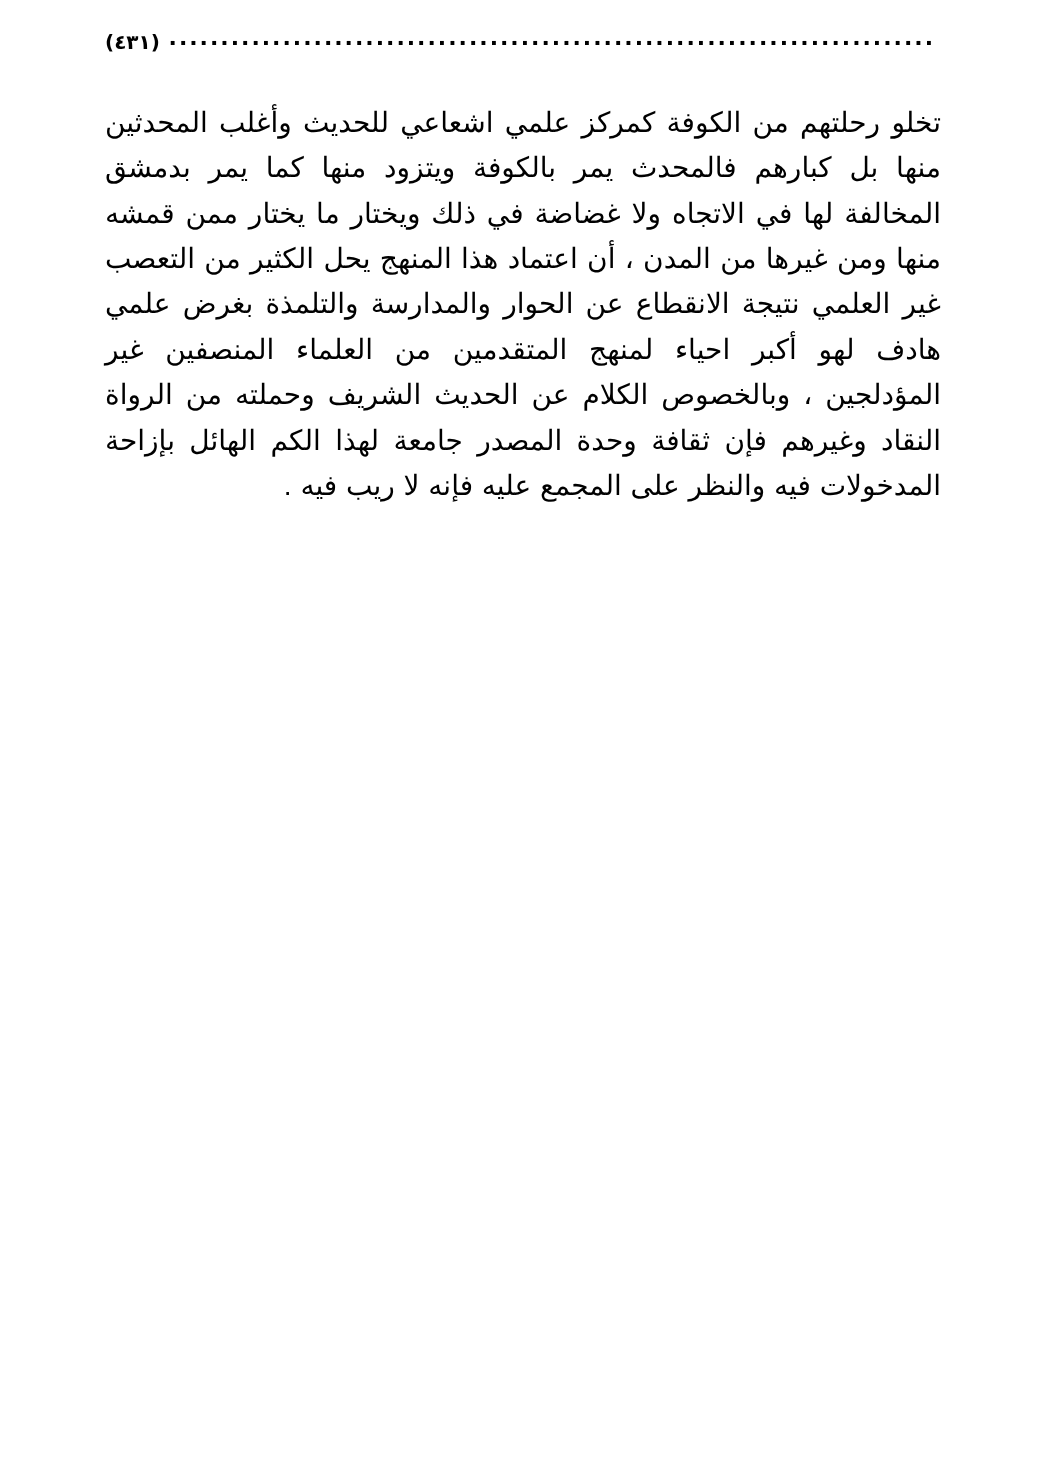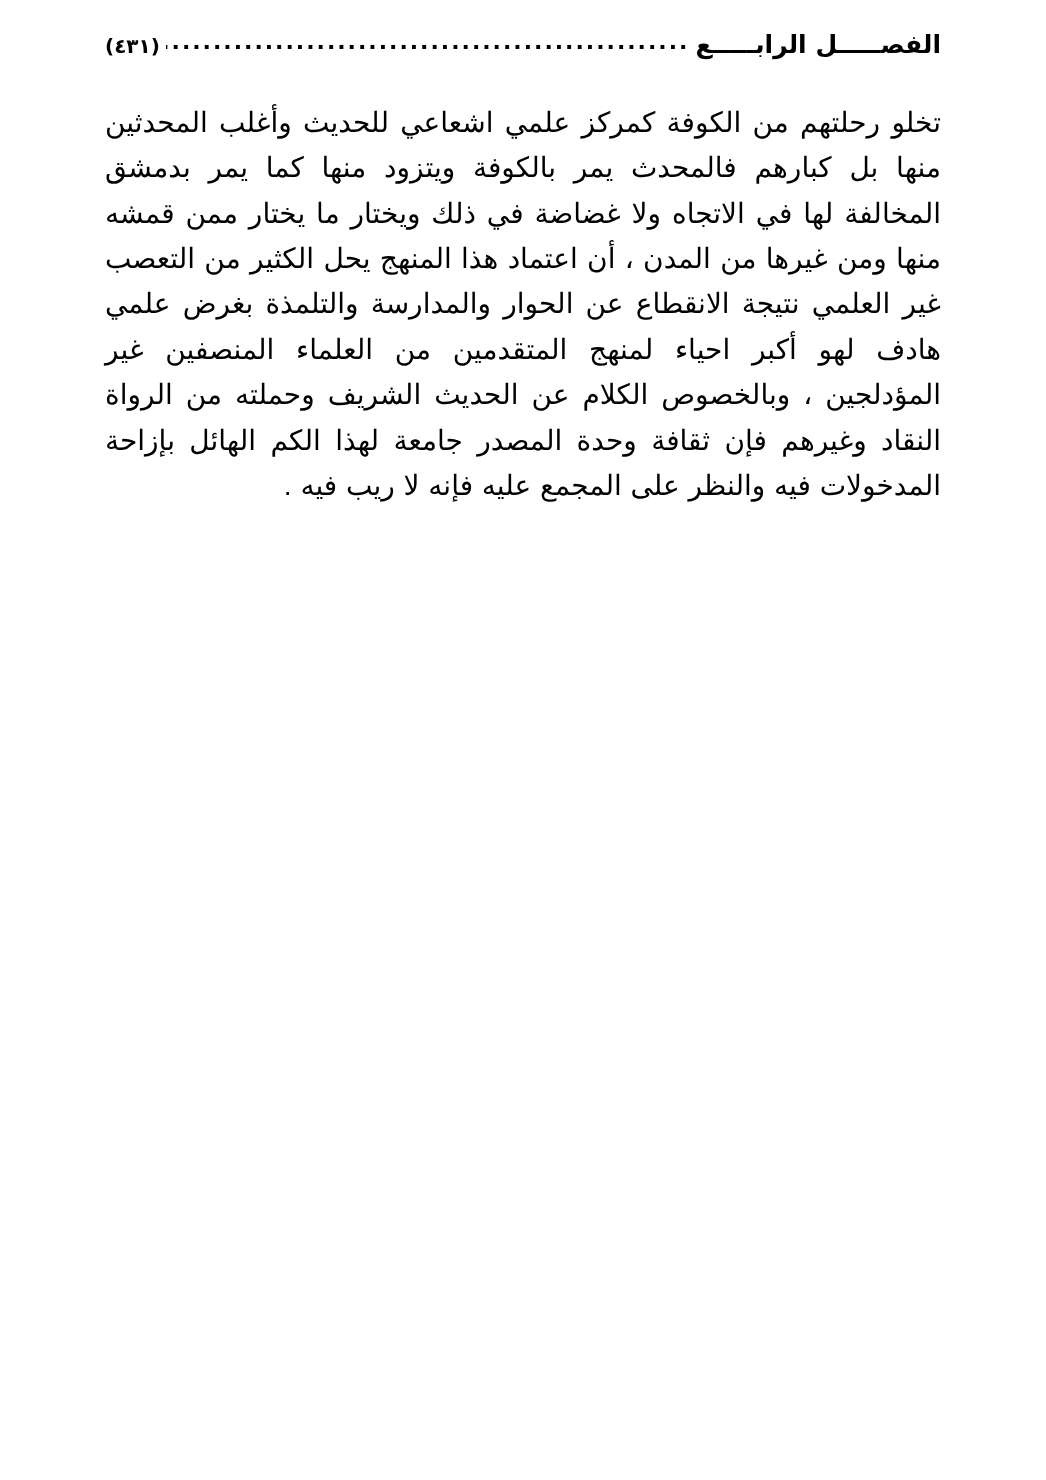--- a/index.html
+++ b/index.html
@@ -69,20 +69,19 @@
     font-family: Liberation Sans, sans-serif;
     word-spacing: 1px;
   }
 </style>
 </head>
 <body>
 
 <div class="page">
 
   <div class="header">
-    <span class="header-title">الفصـــــل الرابـــــع</span>
     <span class="header-dots">...........................................................................</span>
     <span class="header-page">(٤٣١)</span>
   </div>
 
   <div class="body-text">تخلو رحلتهم من الكوفة كمركز علمي اشعاعي للحديث وأغلب المحدثين منها بل كبارهم فالمحدث يمر بالكوفة ويتزود منها كما يمر بدمشق المخالفة لها في الاتجاه ولا غضاضة في ذلك ويختار ما يختار ممن قمشه منها ومن غيرها من المدن ، أن اعتماد هذا المنهج يحل الكثير من التعصب غير العلمي نتيجة الانقطاع عن الحوار والمدارسة والتلمذة بغرض علمي هادف لهو أكبر احياء لمنهج المتقدمين من العلماء المنصفين غير المؤدلجين ، وبالخصوص الكلام عن الحديث الشريف وحملته من الرواة النقاد وغيرهم فإن ثقافة وحدة المصدر جامعة لهذا الكم الهائل بإزاحة المدخولات فيه والنظر على المجمع عليه فإنه لا ريب فيه .</div>
 
 </div>
 
 </body></html>

